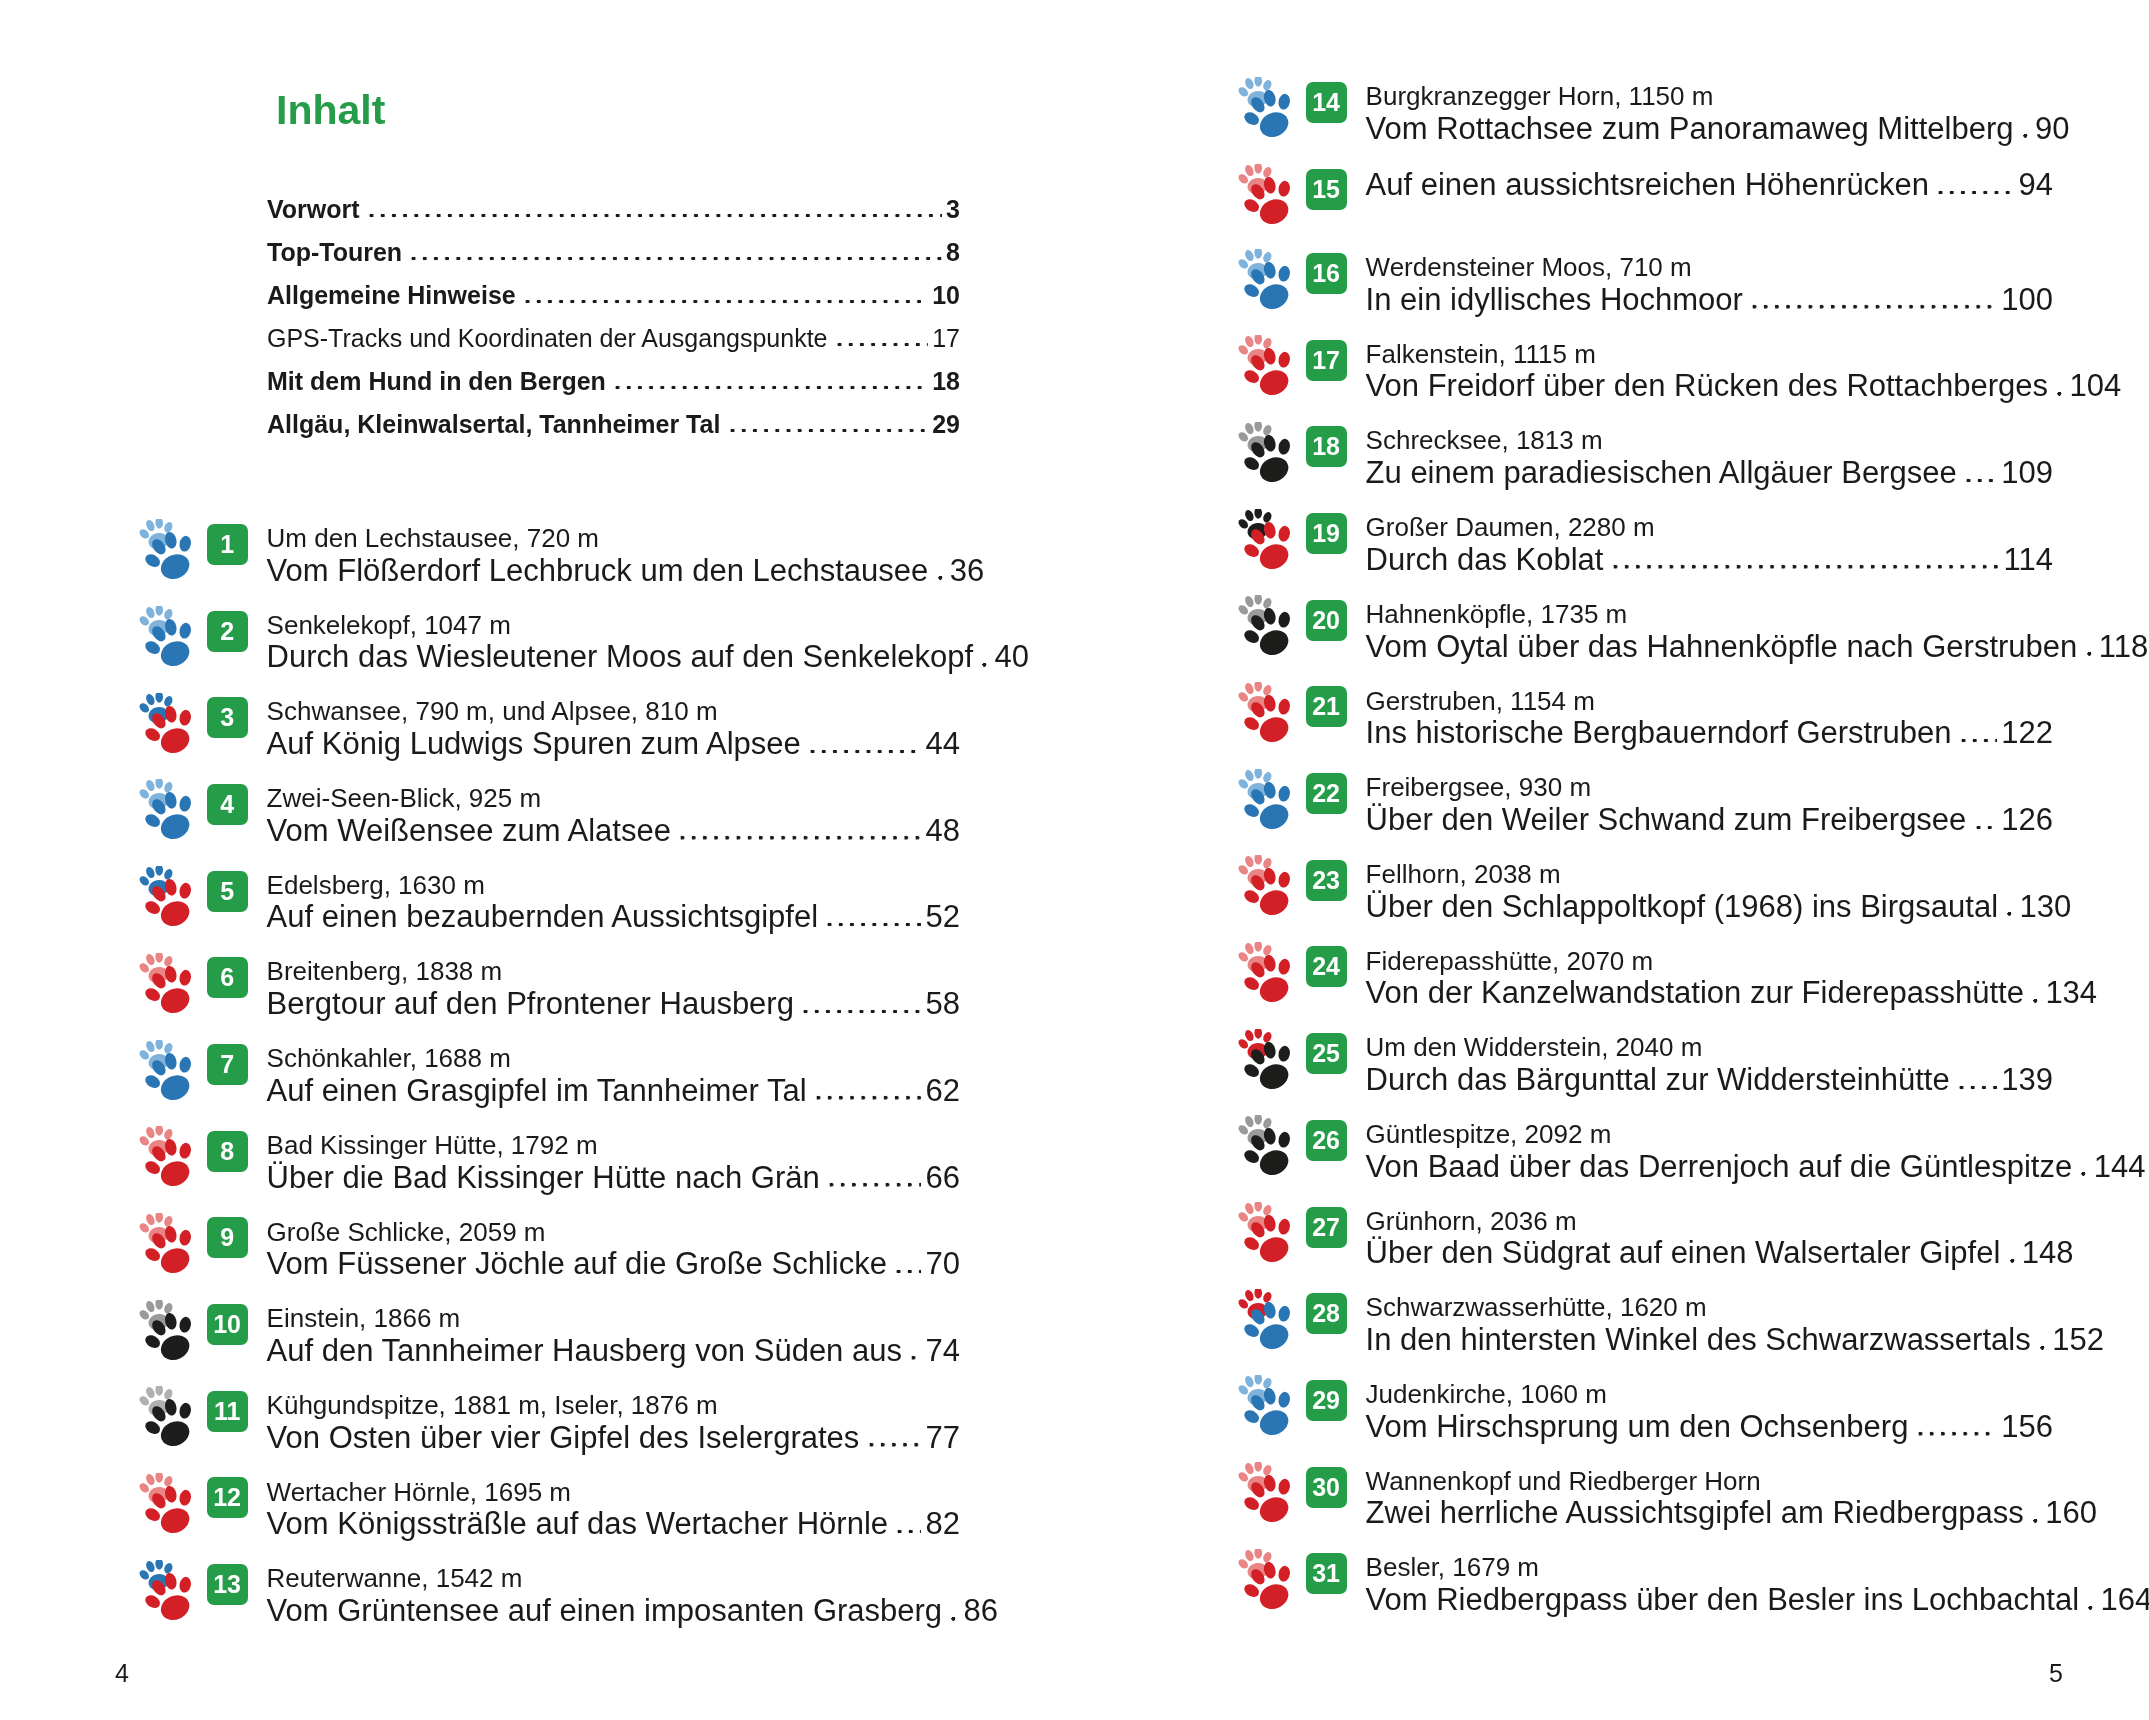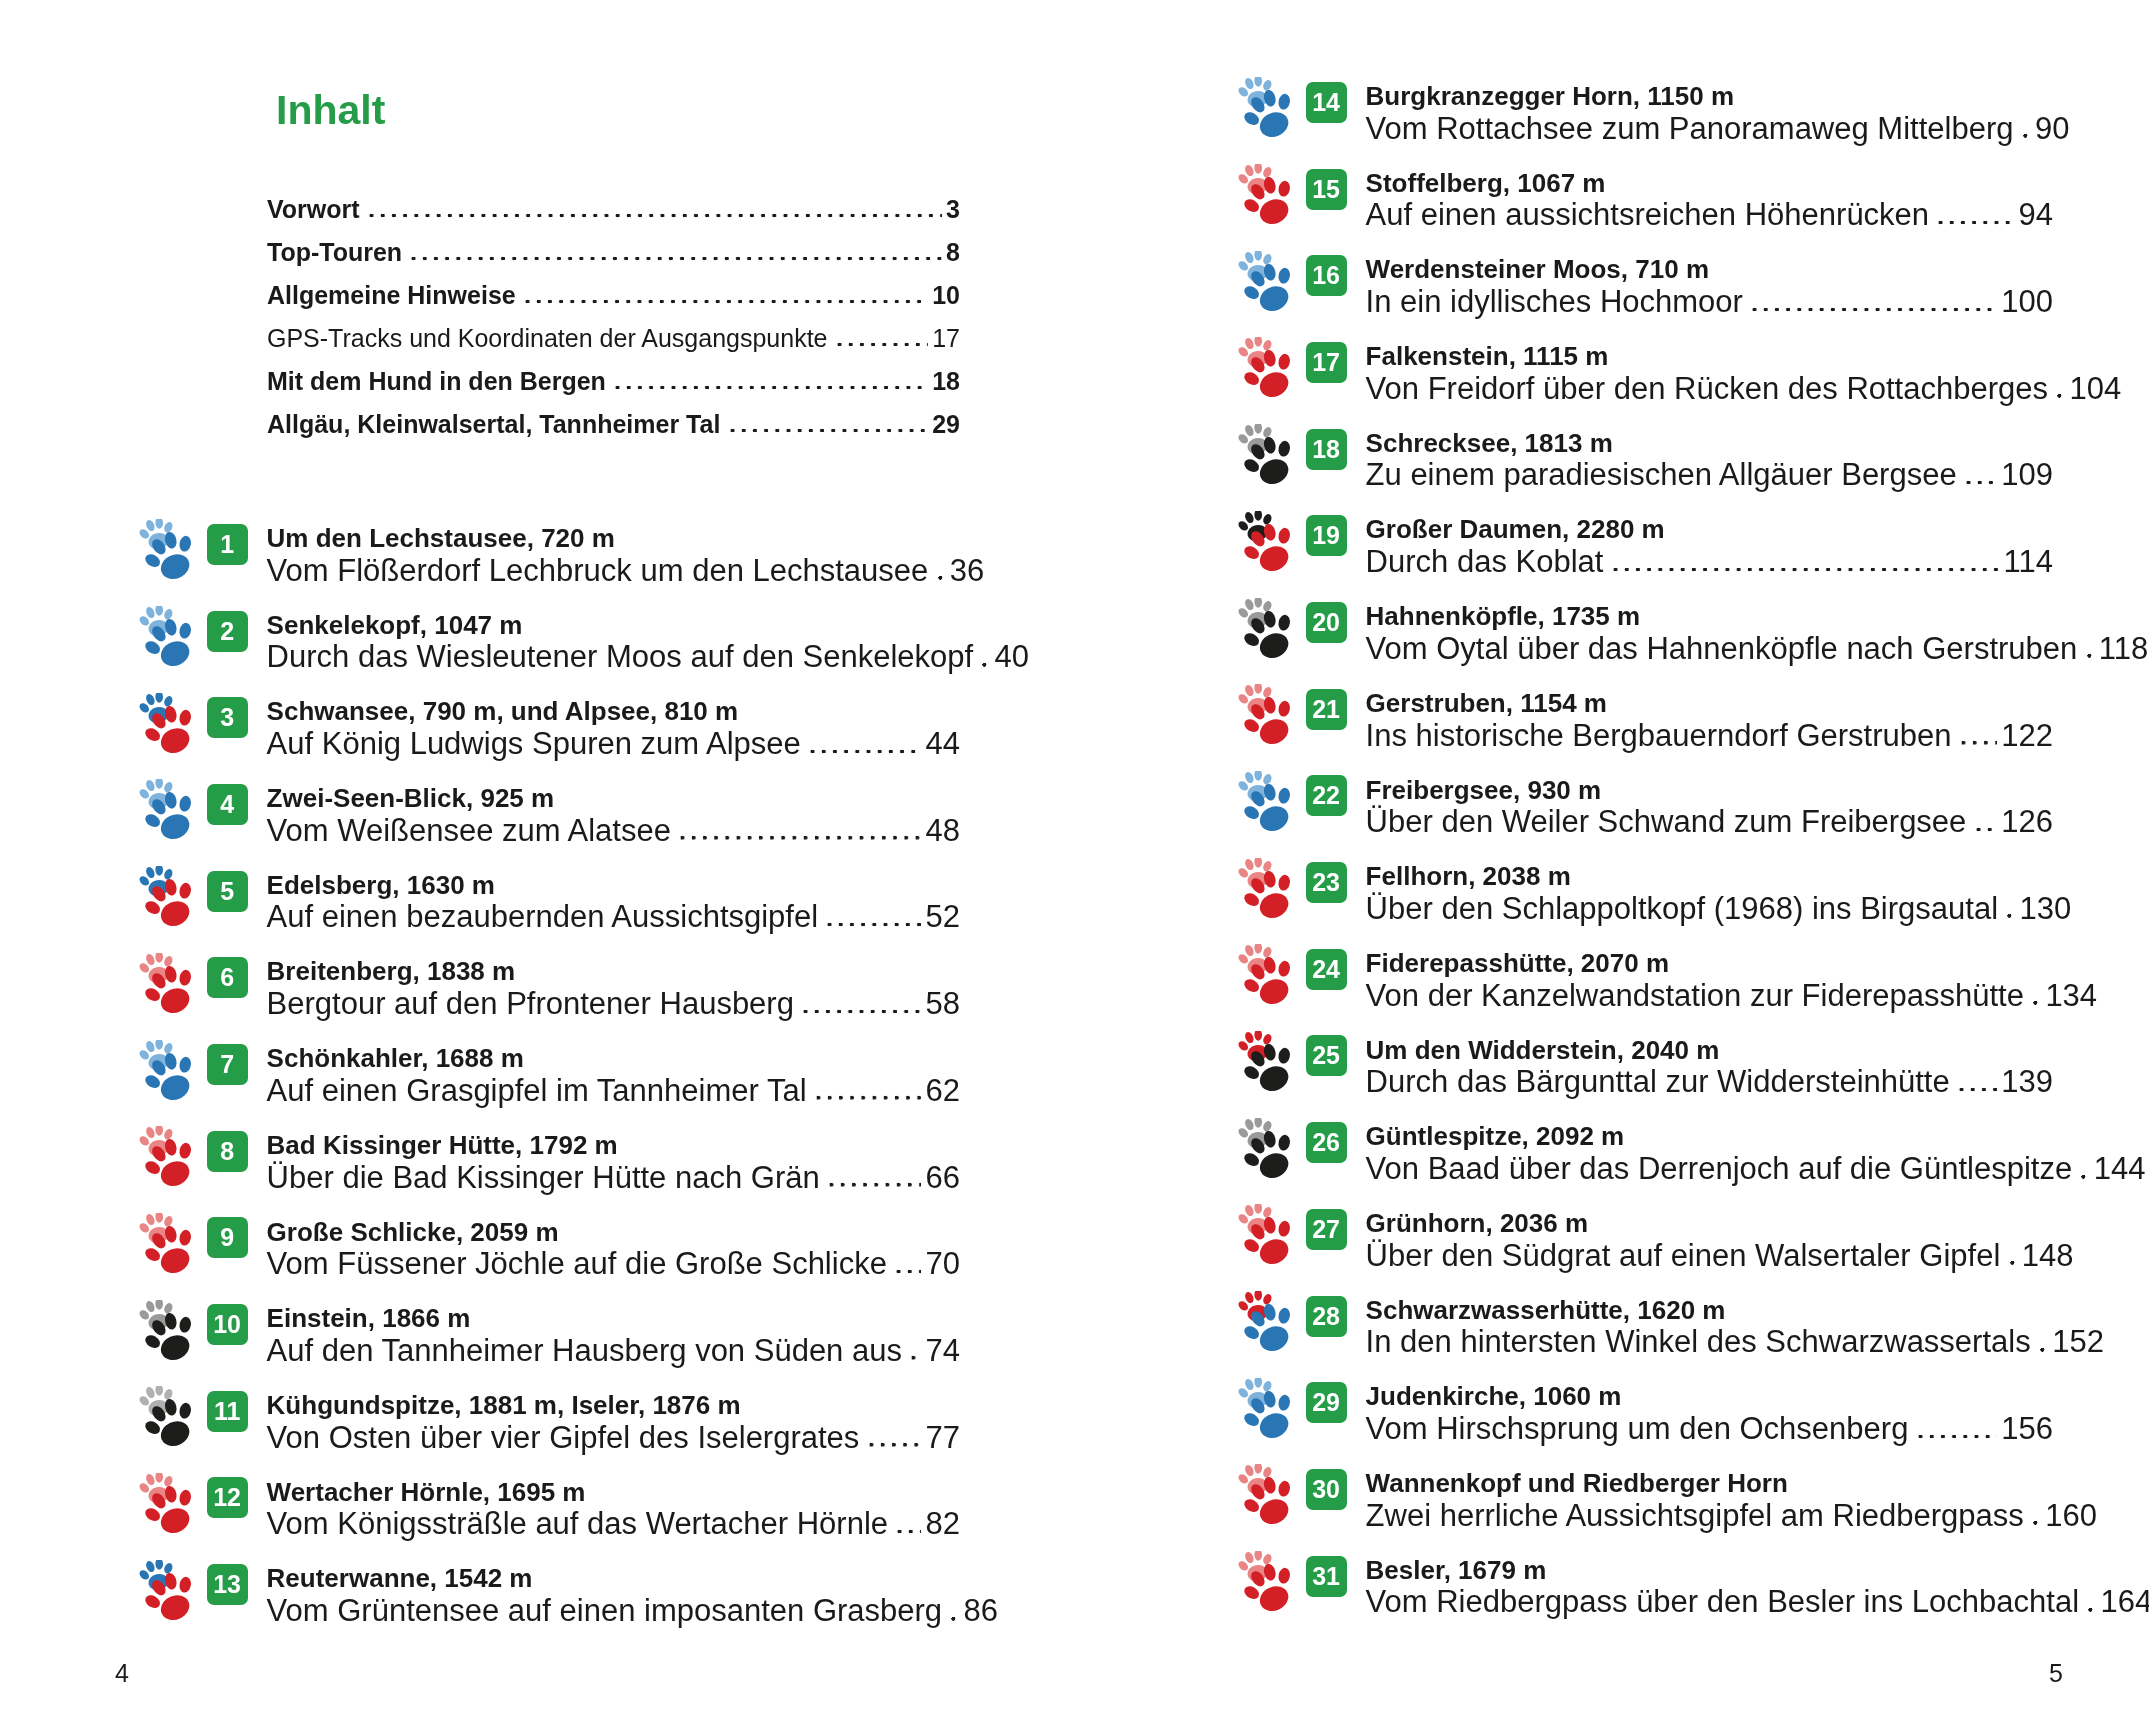--- a/index.html
+++ b/index.html
@@ -16,21 +16,21 @@
   #tours-left{position:absolute;left:139px;top:523px;width:821px;}
   #tours-right{position:absolute;left:1238px;top:81px;width:815px;}
 
   .tour-row{display:flex;align-items:flex-start;margin-bottom:24px;}
   .paw{flex:0 0 64px;width:64px;height:64px;margin:-3.6px 3.6px 0 0;}
   .paw svg{width:64px;height:64px;display:block;}
   .badge{flex:0 0 41px;width:41px;height:41px;margin:0.9px 19px 0 0;background:var(--green);
          color:#ffffff;font-weight:bold;font-size:25px;display:flex;align-items:center;justify-content:center;
          border-radius:7px;}
   .tour-text{flex:1;min-width:0;}
-  .tour-title{font-weight:bold;font-size:26px;line-height:30px;color:var(--ink);white-space:nowrap;}
+  .tour-title{font-weight:normal;font-size:26px;line-height:30px;color:var(--ink);white-space:nowrap;}
   .tour-sub{display:flex;align-items:baseline;font-size:31px;line-height:30px;margin-top:2.7px;color:var(--ink);}
   .sub-label{white-space:nowrap;}
   .leader{flex:1 1 auto;min-width:10.7px;height:5.4px;margin:0 4.5px 0 6.3px;align-self:baseline;
           background-image:radial-gradient(circle at 5.4px 2.7px, var(--ink) 1.9px, transparent 2.2px);
           background-size:11.2px 5.4px;background-repeat:repeat-x;background-position:left bottom;}
   .pnum{white-space:nowrap;}
 
   .corner-pn{position:absolute;top:1659px;font-size:25px;color:var(--ink);}
   #pn-left{left:115px;}
   #pn-right{left:2049px;}
@@ -330,21 +330,20 @@
       </div>
       <div class="tour-row">
         <div class="paw">
           <svg viewBox="0 0 100 100">
             <use href="#pawshape" fill="#e98585" transform="translate(-2,-6) scale(0.60) rotate(-12 50 50)"></use>
             <use href="#pawshape" fill="#d31f26" transform="translate(6,16) scale(0.88) rotate(-24 50 50)"></use>
           </svg>
         </div>
         <div class="badge">15</div>
         <div class="tour-text">
-          <div class="tour-title">Stoffelberg, 1067 m</div>
           <div class="tour-sub">
             <span class="sub-label">Auf einen aussichtsreichen Höhenrücken</span>
             <span class="leader"></span>
             <span class="pnum">94</span>
           </div>
         </div>
       </div>
       <div class="tour-row">
         <div class="paw">
           <svg viewBox="0 0 100 100">

